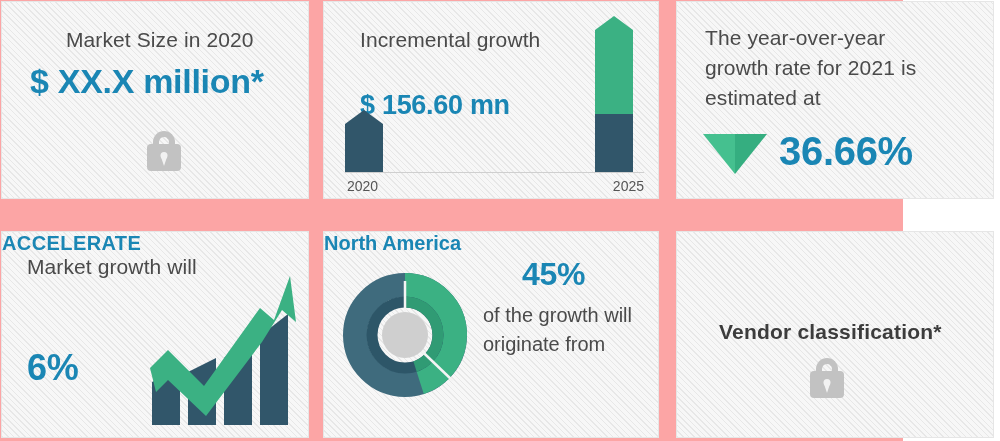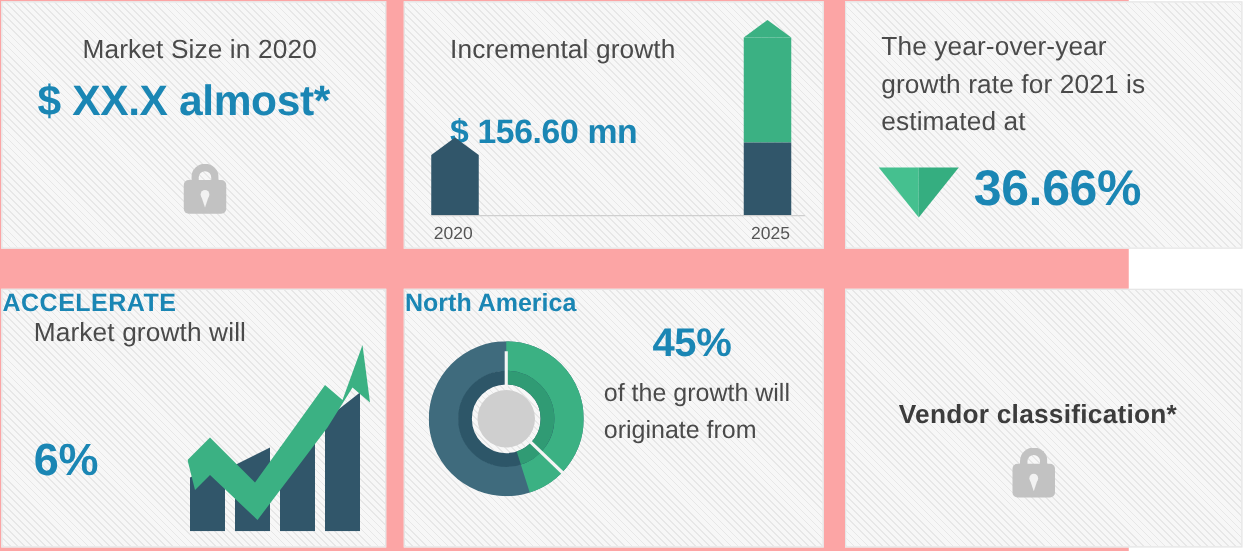--- a/index.html
+++ b/index.html
@@ -77,21 +77,21 @@
   .c2-value{left:36px;top:58px;font-size:27px;margin-top:30px;}
   .axis{position:absolute;left:21px;right:14px;top:170px;height:1px;background:#cfcfcf;}
   .bar{position:absolute;width:38px;}
   .bar .cap{
     position:absolute;left:0;top:0;width:0;height:0;
     border-left:19px solid transparent;border-right:19px solid transparent;
   }
   .bar .stem{position:absolute;left:0;width:38px;}
   .tick{position:absolute;font-size:14px;color:#555;font-weight:300;top:176px;}
   .c2-tick-2020{left:23px;}
-  .c2-tick-2025{right:26px;}
+  .c2-tick-2025{right:14px;}
 
   
   .c3-title{left:28px;top:21px;}
   .c3-tri{position:absolute;left:26px;top:132px;width:64px;height:40px;}
   .c3-tri .lt{position:absolute;left:0;top:0;width:0;height:0;
     border-right:32px solid #45c08f;border-bottom:40px solid transparent;}
   .c3-tri .rt{position:absolute;left:32px;top:0;width:0;height:0;
     border-left:32px solid #35ae80;border-bottom:40px solid transparent;}
   .c3-value{left:102px;top:127px;font-size:40px;}
 
@@ -113,21 +113,21 @@
   .c6-lock{left:133px;top:126px;width:34px;height:42px;}
 </style>
 </head>
 <body>
 
 <div class="board">
 
   <div class="cell r1c1">
     <div class="card">
       <div class="head c1-title">Market Size in 2020</div>
-      <div class="big c1-value">$ XX.X almost*</div>
+      <div class="big c1-value">$ XX.X million*</div>
       <div class="lock c1-lock">
         <div class="shackle"></div>
         <div class="body"></div>
         <div class="hole"></div>
         <div class="slot"></div>
       </div>
     </div>
   </div>
 
   <div class="cell r1c2">

